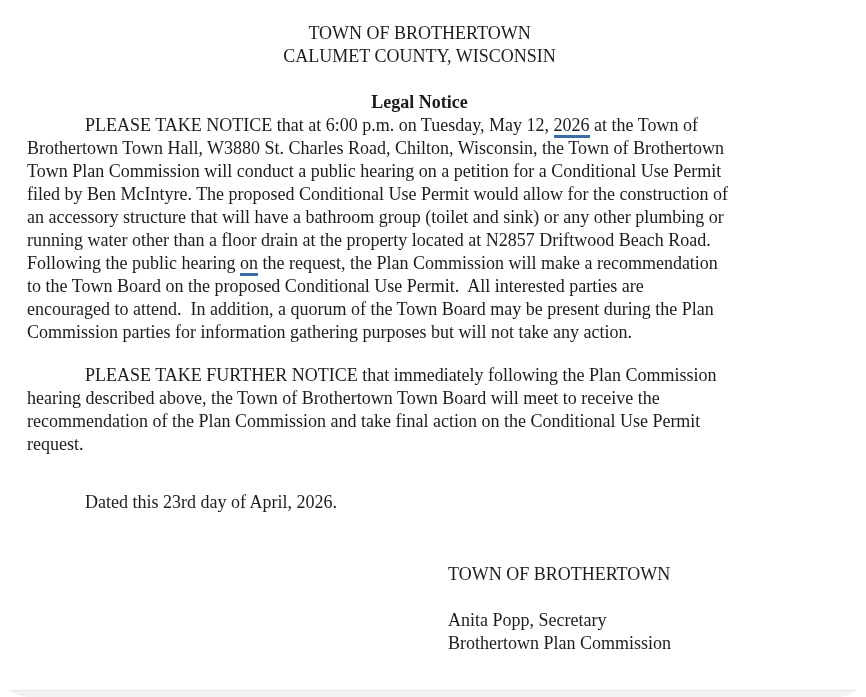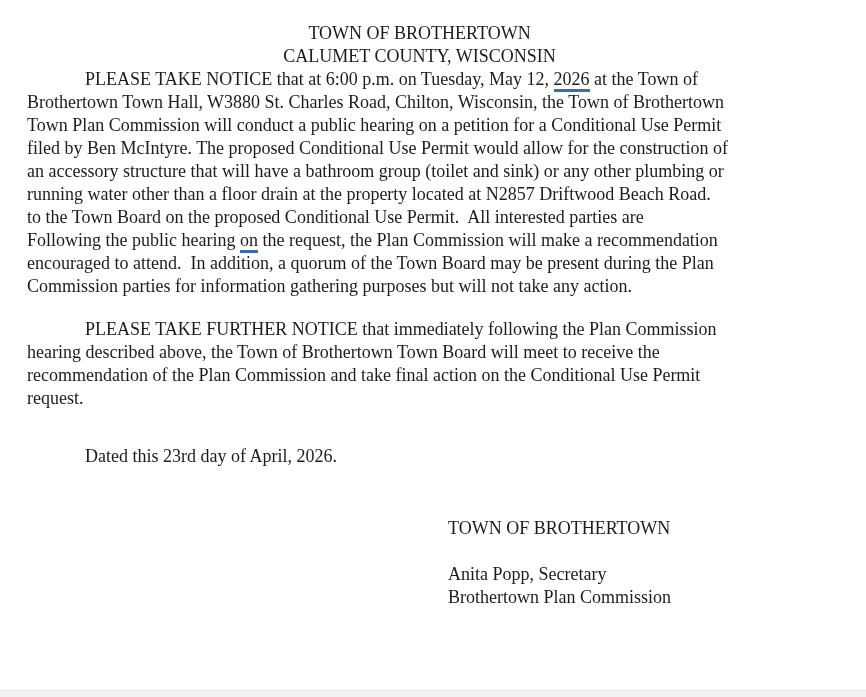--- a/index.html
+++ b/index.html
@@ -10,20 +10,21 @@
   .page {
     position: relative;
     width: 866px;
     height: 697px;
     background: #ffffff;
     overflow: hidden;
     font-family: "Liberation Serif", "DejaVu Serif", serif;
     font-size: 18px;
     line-height: 23px;
     color: #1c1c1c;
+    border-radius: 28px;
   }
   .content {
     position: absolute;
     left: 27px;
     top: 22px;
     width: 785px;
   }
   .doc-header {
     text-align: center;
   }
@@ -65,31 +66,32 @@
 </style>
 </head>
 <body>
 
 <div class="page">
   <div class="content">
 
     <div class="doc-header">
       <div class="center-line">TOWN OF BROTHERTOWN</div>
       <div class="center-line">CALUMET COUNTY, WISCONSIN</div>
+      <div class="center-line notice-title">Legal Notice</div>
     </div>
 
     <div class="para-1">
       <div class="line first-indent"><span>PLEASE TAKE NOTICE that at 6:00 p.m. on Tuesday, May 12, </span><span class="grammar-underline">2026</span><span> at the Town of</span></div>
       <div class="line">Brothertown Town Hall, W3880 St. Charles Road, Chilton, Wisconsin, the Town of Brothertown</div>
       <div class="line">Town Plan Commission will conduct a public hearing on a petition for a Conditional Use Permit</div>
       <div class="line">filed by Ben McIntyre. The proposed Conditional Use Permit would allow for the construction of</div>
       <div class="line">an accessory structure that will have a bathroom group (toilet and sink) or any other plumbing or</div>
       <div class="line">running water other than a floor drain at the property located at N2857 Driftwood Beach Road.</div>
+      <div class="line"><span>Following the public hearing </span><span class="grammar-underline">on</span><span> the request, the Plan Commission will make a recommendation</span></div>
       <div class="line">to the Town Board on the proposed Conditional Use Permit.  All interested parties are</div>
-      <div class="line"><span>Following the public hearing </span><span class="grammar-underline">on</span><span> the request, the Plan Commission will make a recommendation</span></div>
       <div class="line">encouraged to attend.  In addition, a quorum of the Town Board may be present during the Plan</div>
       <div class="line">Commission parties for information gathering purposes but will not take any action.</div>
     </div>
 
     <div class="para-2">
       <div class="line first-indent">PLEASE TAKE FURTHER NOTICE that immediately following the Plan Commission</div>
       <div class="line">hearing described above, the Town of Brothertown Town Board will meet to receive the</div>
       <div class="line">recommendation of the Plan Commission and take final action on the Conditional Use Permit</div>
       <div class="line">request.</div>
     </div>

